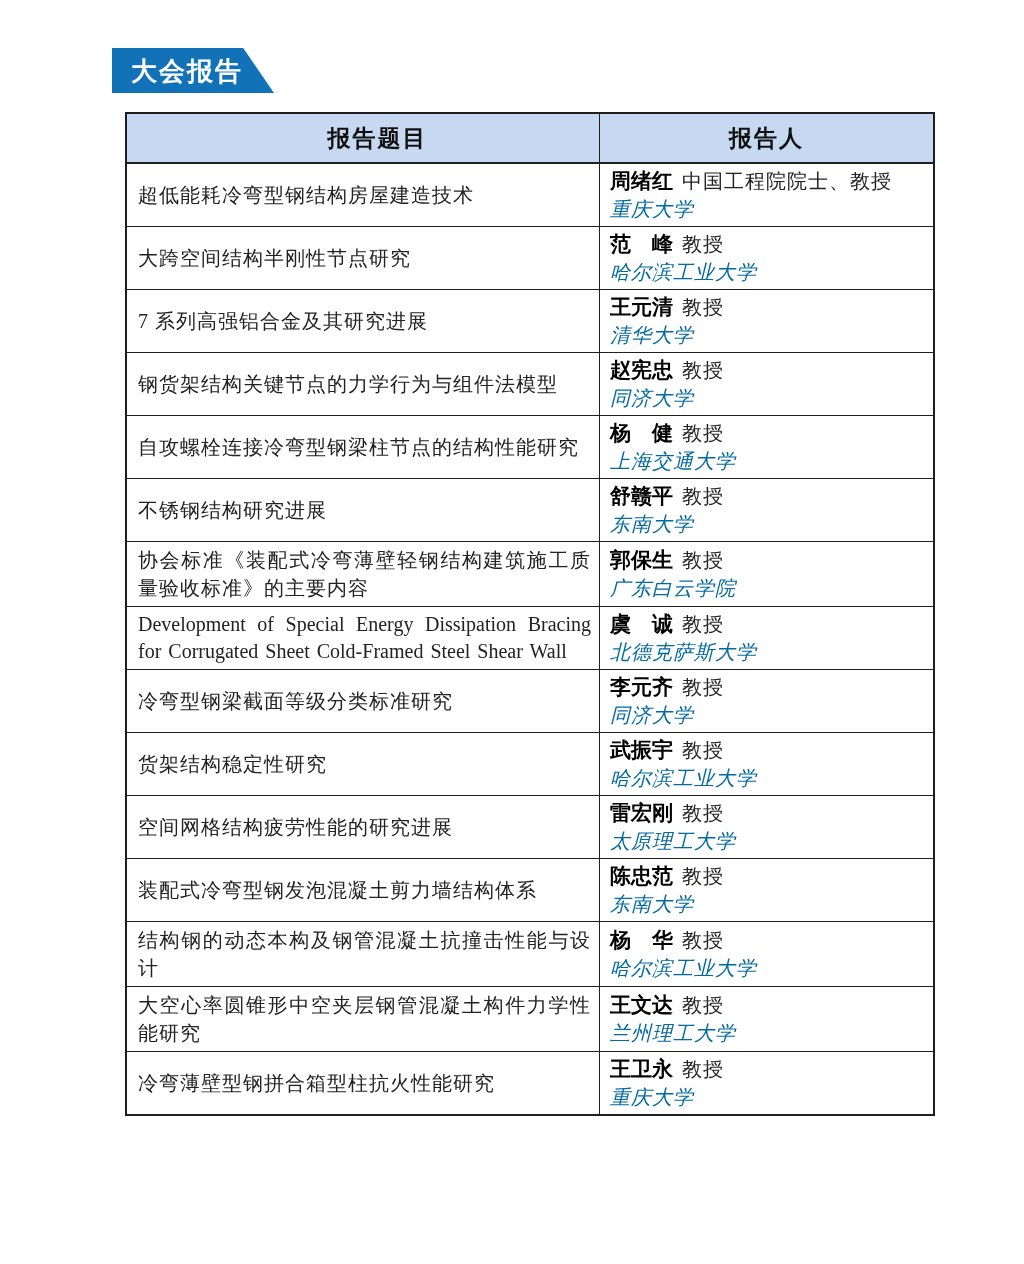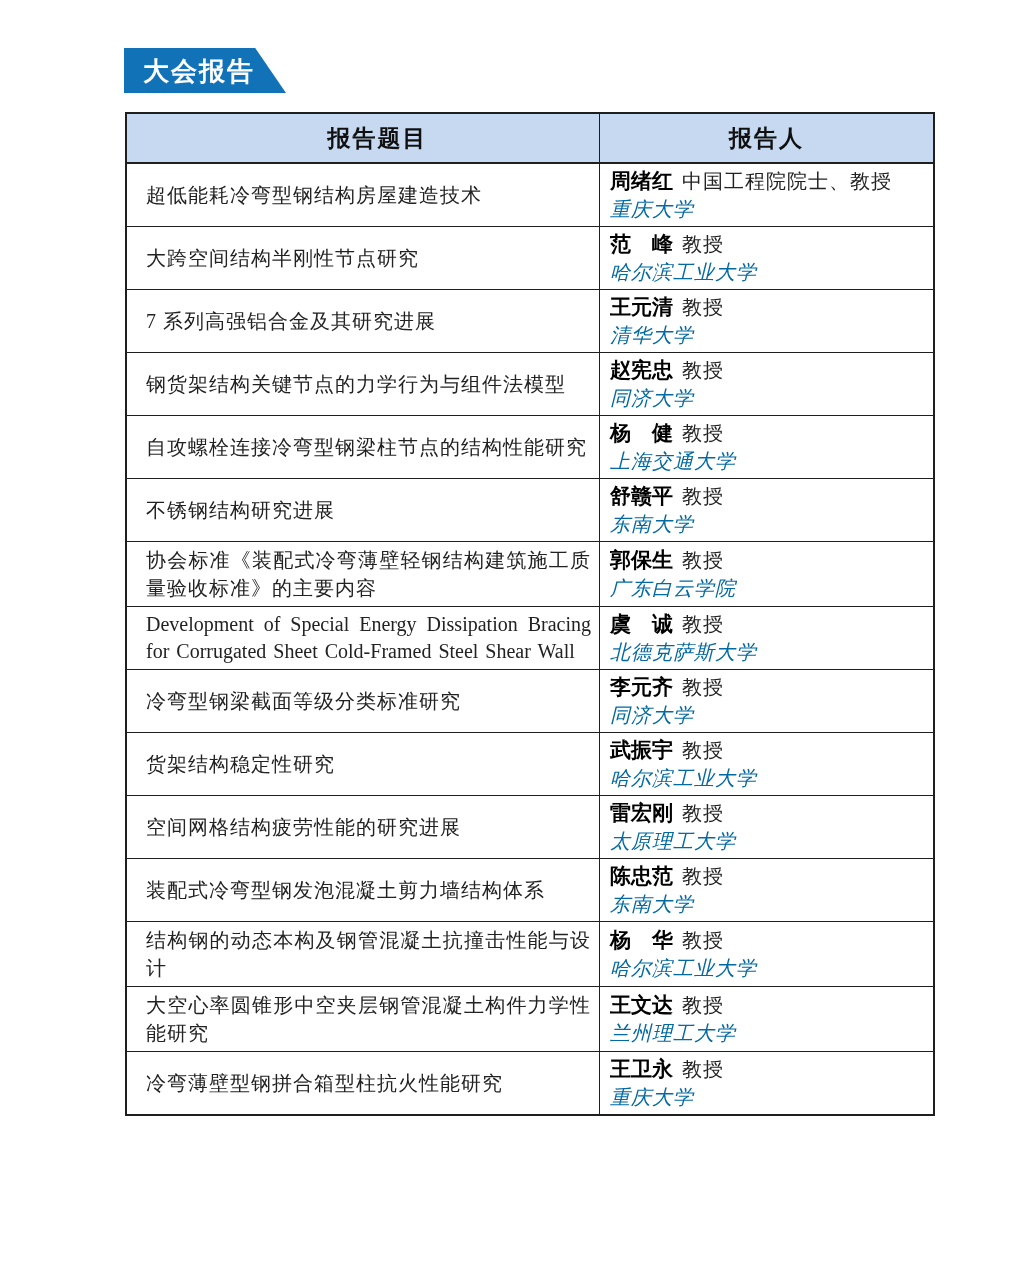--- a/index.html
+++ b/index.html
@@ -5,21 +5,21 @@
   html, body { margin:0; padding:0; }
   body {
     width:1024px; height:1264px;
     background:#ffffff;
     font-family:"Liberation Serif", serif;
     color:#1c1c1c;
     position:relative;
     overflow:hidden;
   }
   .banner {
-    position:absolute; left:124px; top:48px;
+    position:absolute; left:112px; top:48px;
     width:162px; height:45px;
     clip-path:polygon(0 0, 81% 0, 100% 100%, 0 100%);
     display:flex; align-items:center;
   }
   .banner-label {
     font-family:"Liberation Sans", sans-serif;
     font-weight:bold; color:#ffffff;
     font-size:26px; letter-spacing:2px;
     margin-left:19px; line-height:1;
   }
@@ -34,21 +34,21 @@
     height:46px;
     font-family:"Liberation Sans", sans-serif;
     font-weight:bold; font-size:23px; color:#101010;
     text-align:center; vertical-align:middle;
     border-bottom:2px solid #1f1f1f;
     letter-spacing:2px;
   }
   .col-title { width:441px; }
   .col-presenter { width:331px; }
   td.title-cell {
-    padding:4px 8px 4px 19px;
+    padding:4px 8px 4px 11px;
     font-size:20px; line-height:28px;
     letter-spacing:1px;
     text-align:justify;
     vertical-align:middle;
     color:#222222;
   }
   td.title-cell.latin {
     letter-spacing:0;
     line-height:27px;
     word-spacing:2px;

